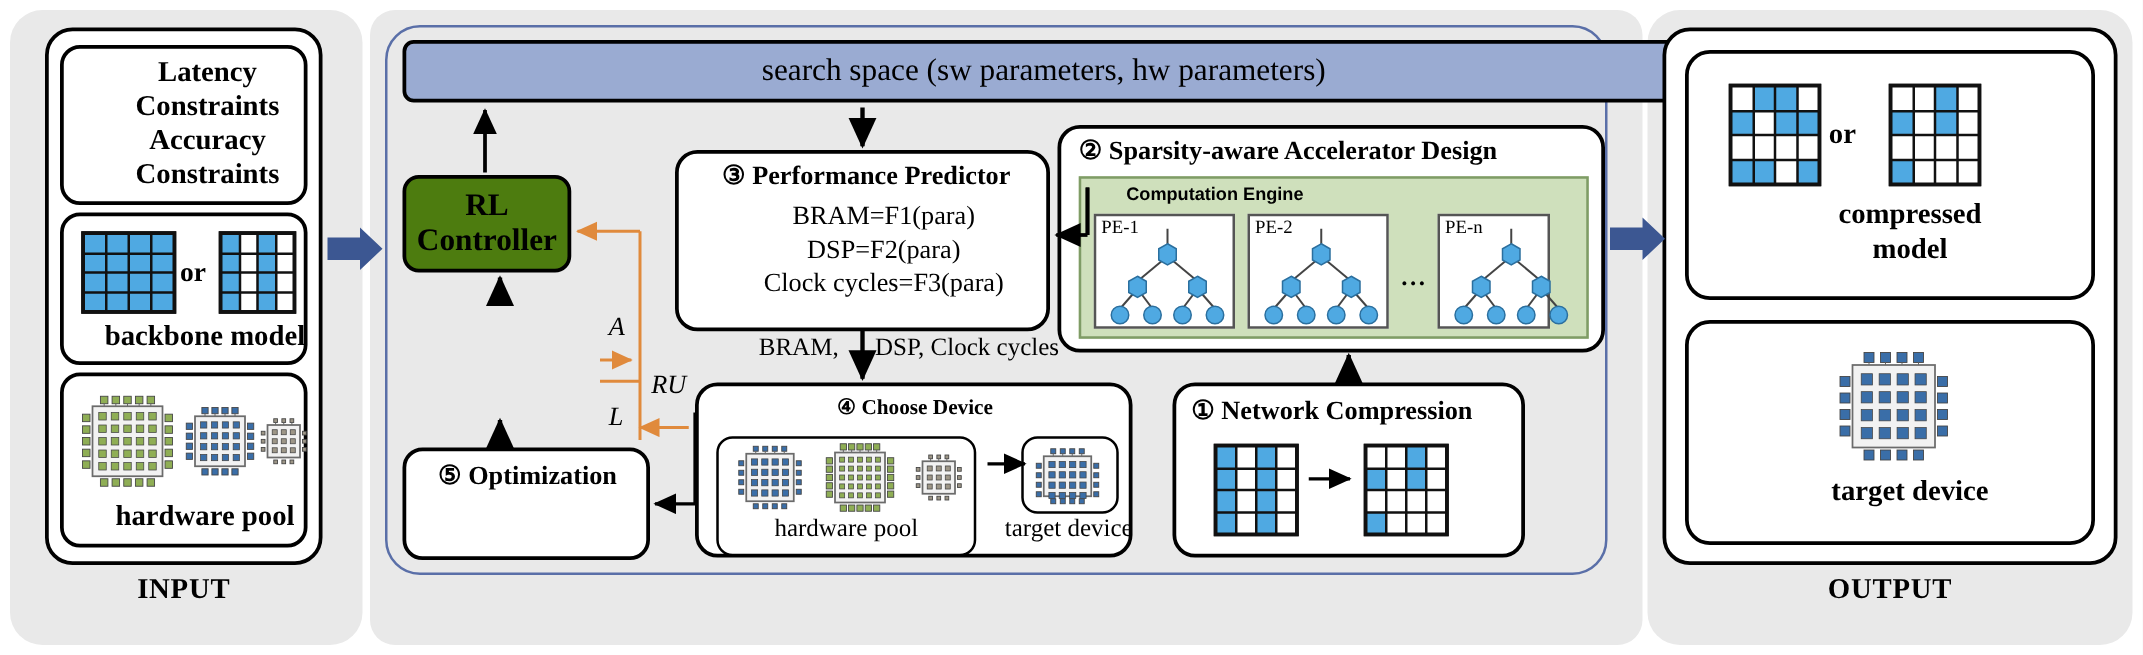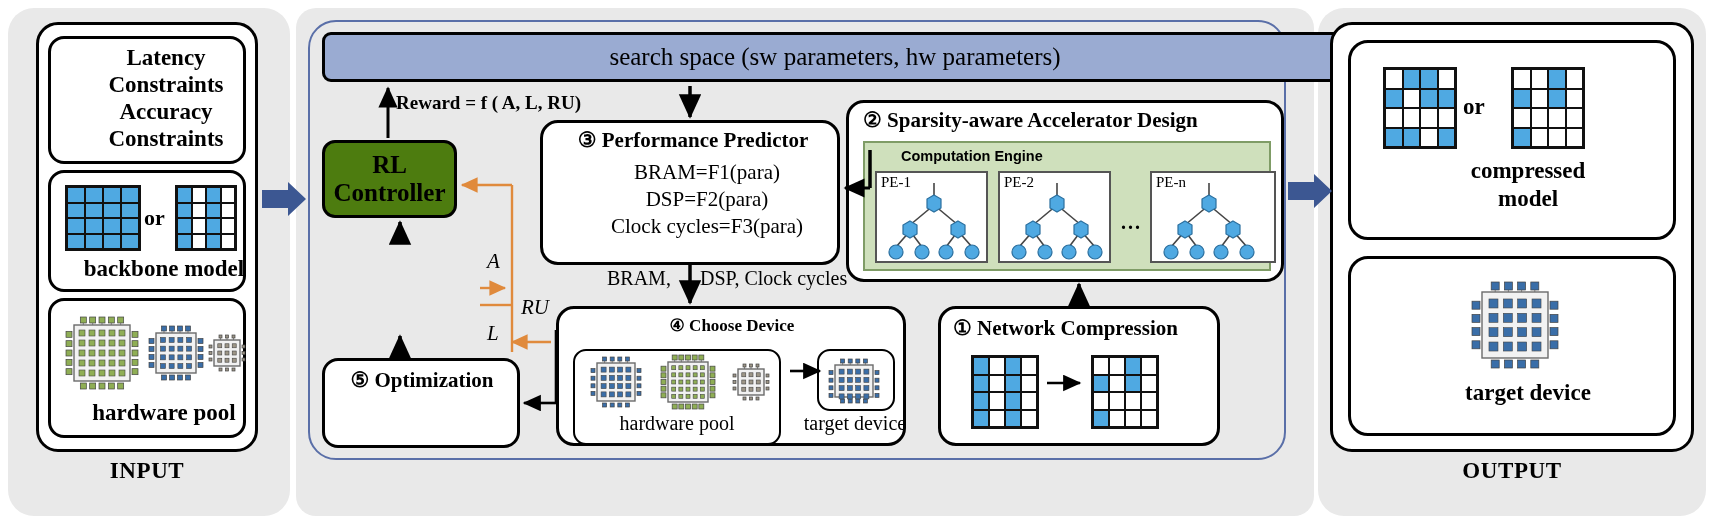--- a/index.html
+++ b/index.html
@@ -319,23 +319,20 @@
   </div>
 
   <div class="section-tag" style="left:36px; top:458px; width:222px;">INPUT</div>
 
   <div class="center-blue-frame" style="left:308px; top:20px; width:978px; height:440px;"></div>
 
   <div class="search-bar" style="left: 322px; top: 32px; width: 1026px; height: 50px;">
     <span>search space (sw parameters, hw parameters)</span>
   </div>
 
-  <div class="lbl bold" style="left:396px; top:93px; font-size:19px;">
-    <span>Reward = f ( A, L, RU)</span>
-  </div>
 
   <div class="rl-box" style="left:322px; top:140px; width:135px; height:78px;">
     <div>
       <span>RL</span><br>
       <span>Controller</span>
     </div>
   </div>
 
   <div class="bx" style="left:540px; top:120px; width:300px; height:145px; border-radius:18px;">
     <div class="lbl bold" style="left:8px; top:6px; width:284px; font-size:21px; text-align:center;">
@@ -404,21 +401,21 @@
             <circle cx="19" cy="79" r="7"></circle>
             <circle cx="45" cy="79" r="7"></circle>
             <circle cx="69" cy="79" r="7"></circle>
             <circle cx="95" cy="79" r="7"></circle>
           </g>
         </svg>
       </div>
 
       <div class="dots" style="left:256px; top:68px;">...</div>
 
-      <div class="pe-box" style="left:285px; top:28px; width:126px; height:92px;">
+      <div class="pe-box" style="left:285px; top:28px; width:90px; height:92px;">
         <span class="pe-label">PE-n</span>
         <svg width="113" height="92" viewBox="0 0 113 92" style="position:absolute;left:0;top:0;">
           <g stroke="#444" stroke-width="1.6" fill="none">
             <line x1="57" y1="10" x2="57" y2="24"></line>
             <line x1="57" y1="32" x2="33" y2="52"></line>
             <line x1="57" y1="32" x2="81" y2="52"></line>
             <line x1="33" y1="58" x2="19" y2="74"></line>
             <line x1="33" y1="58" x2="45" y2="74"></line>
             <line x1="81" y1="58" x2="69" y2="74"></line>
             <line x1="81" y1="58" x2="95" y2="74"></line>

